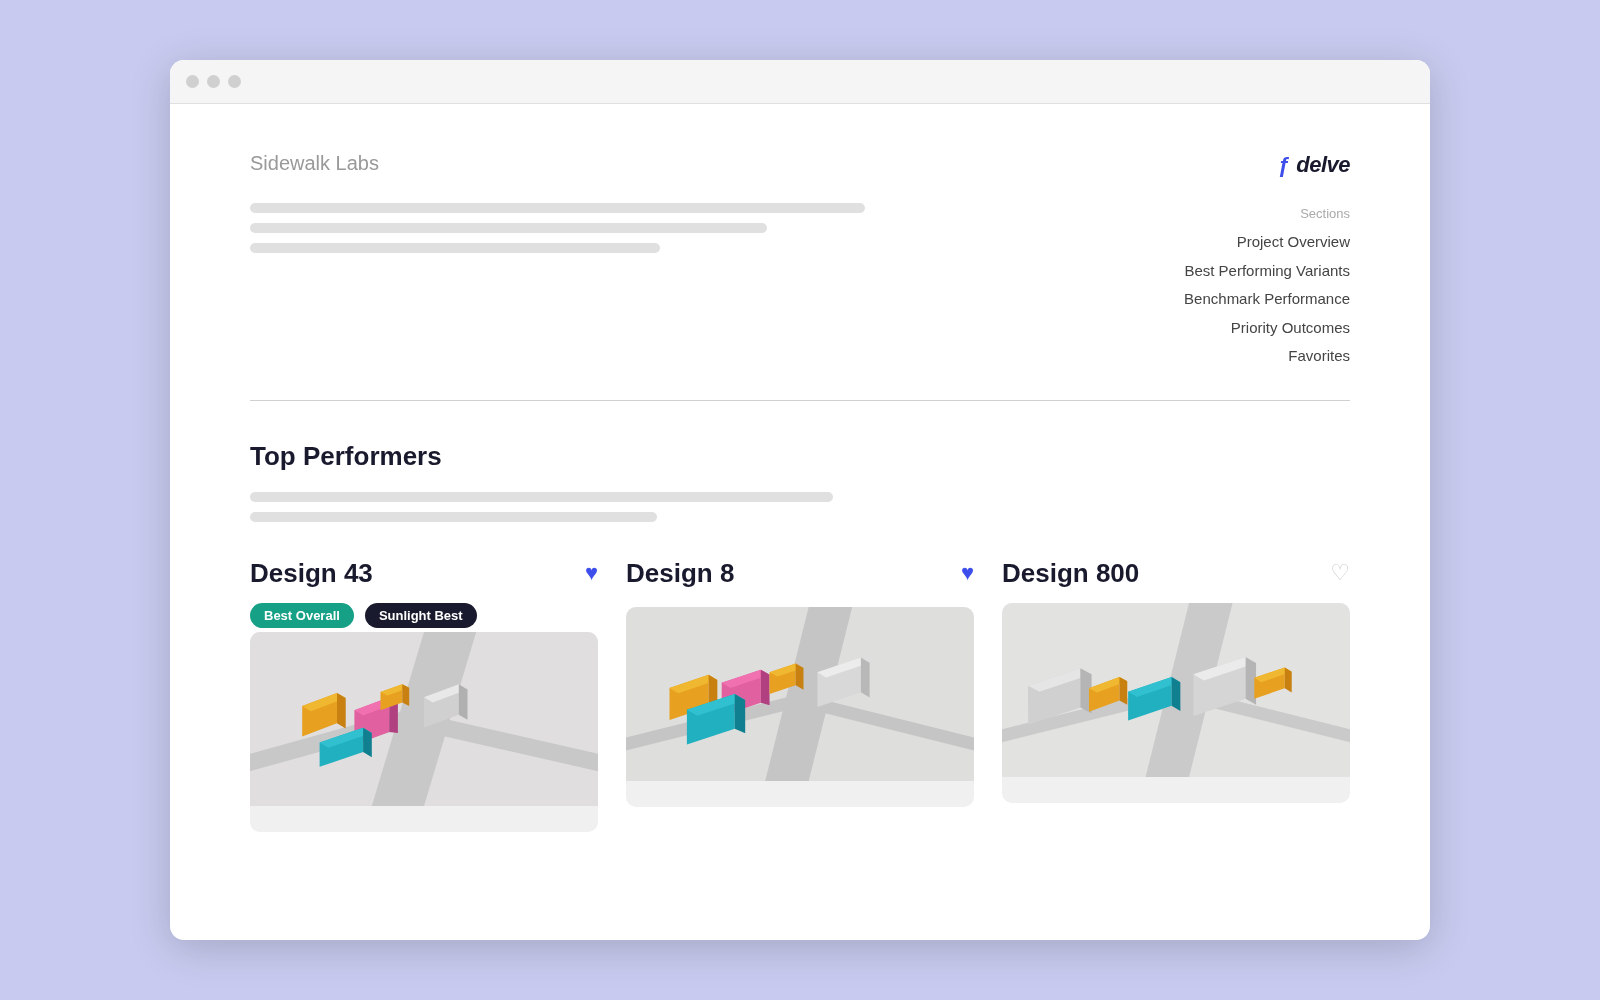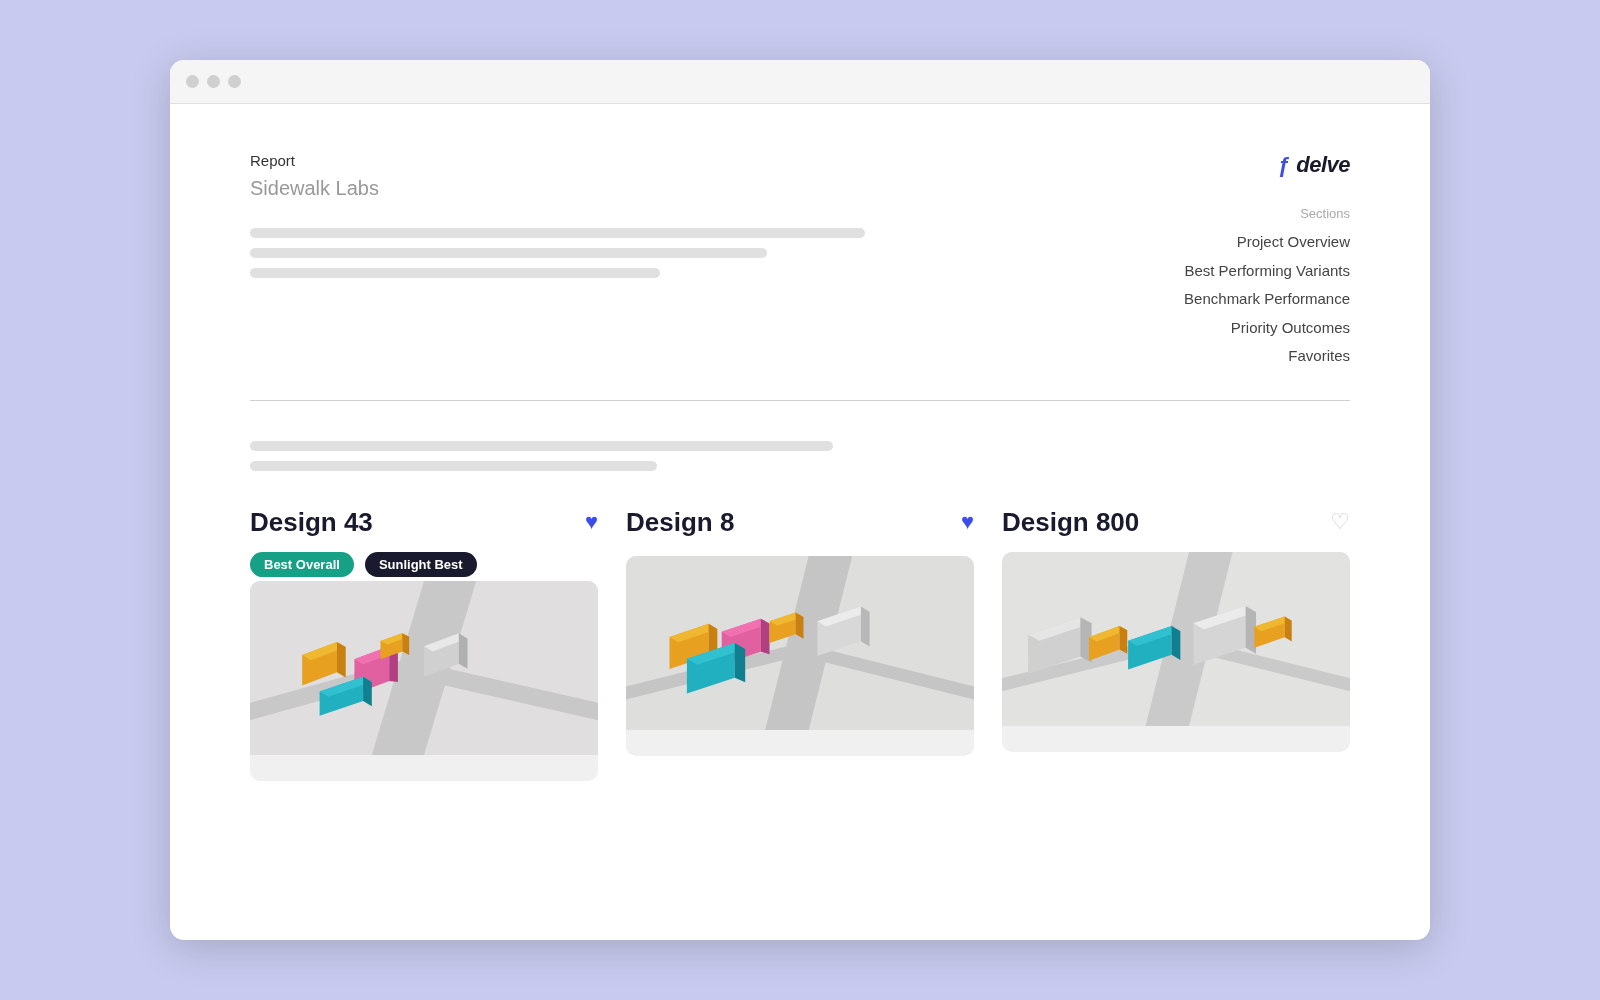--- a/index.html
+++ b/index.html
@@ -228,21 +228,20 @@
   <div class="browser-titlebar">
     <div class="browser-dot"></div>
     <div class="browser-dot"></div>
     <div class="browser-dot"></div>
   </div>
 
   <div class="browser-content">
     <div class="header-row">
 
       <div class="header-left">
-        <div class="report-label">Report</div>
         <div class="report-subtitle">Sidewalk Labs</div>
         <div class="placeholder-lines">
           <div class="placeholder-line" style="width:75%"></div>
           <div class="placeholder-line" style="width:63%"></div>
           <div class="placeholder-line" style="width:50%"></div>
         </div>
       </div>
 
       <div class="header-right">
         <div class="logo-area">
@@ -256,20 +255,21 @@
           <div class="section-item">Benchmark Performance</div>
           <div class="section-item">Priority Outcomes</div>
           <div class="section-item">Favorites</div>
         </div>
       </div>
     </div>
 
     <hr class="divider">
 
     <div class="top-performers-section">
+      <h2 class="section-heading">Top Performers</h2>
       <div class="placeholder-lines">
         <div class="placeholder-line" style="width:53%"></div>
         <div class="placeholder-line" style="width:37%"></div>
       </div>
     </div>
 
     <div class="designs-grid">
 
       <div class="design-card">
         <div class="design-card-header">

